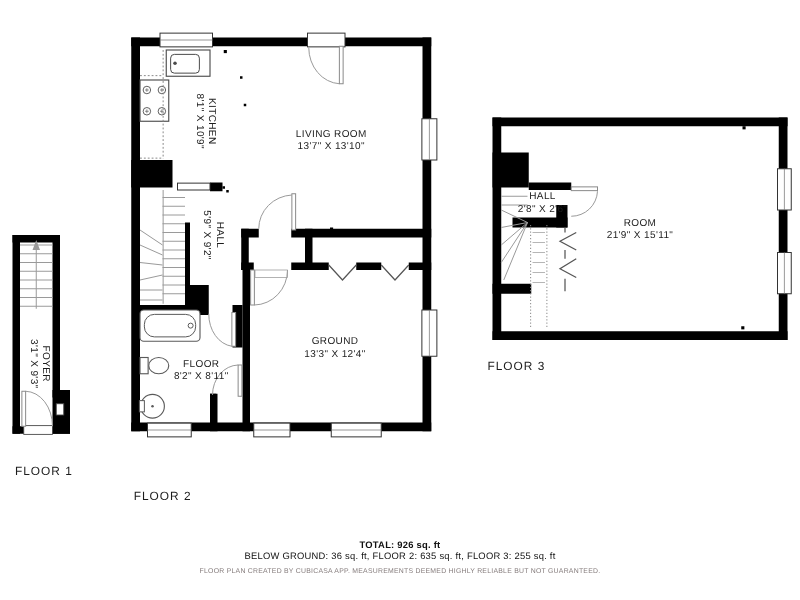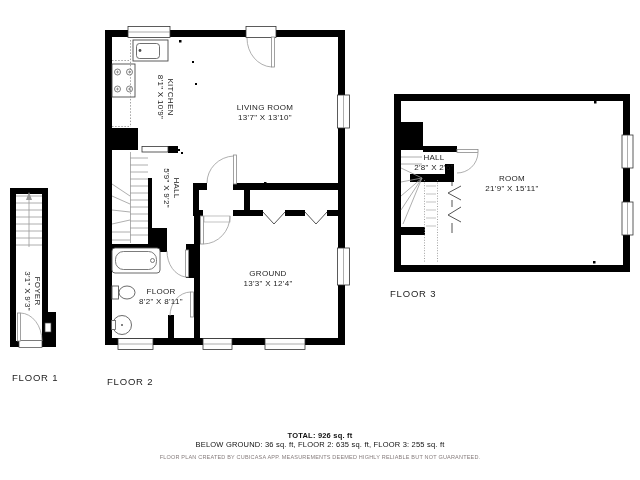--- a/index.html
+++ b/index.html
@@ -265,21 +265,21 @@
     <div class="nm">HALL</div>
     <div class="dm">2'8" X 2'6"</div>
   </div>
 
   <div class="lbl" style="left:512px;top:183px">
     <div class="nm">ROOM</div>
     <div class="dm">21'9" X 15'11"</div>
   </div>
 
   <div class="floor-lbl" style="left:12px;top:372px">FLOOR 1</div>
-  <div class="floor-lbl" style="left:107px;top:376px">FLOOR 2</div>
+  <div class="floor-lbl" style="left:107px;top:392px">FLOOR 2</div>
   <div class="floor-lbl" style="left:390px;top:288px">FLOOR 3</div>
 
   <div class="summary">
     <div class="t">TOTAL: 926 sq. ft</div>
     <div class="a">BELOW GROUND: 36 sq. ft, FLOOR 2: 635 sq. ft, FLOOR 3: 255 sq. ft</div>
     <div class="d">FLOOR PLAN CREATED BY CUBICASA APP. MEASUREMENTS DEEMED HIGHLY RELIABLE BUT NOT GUARANTEED.</div>
   </div>
 
 </div>
 

